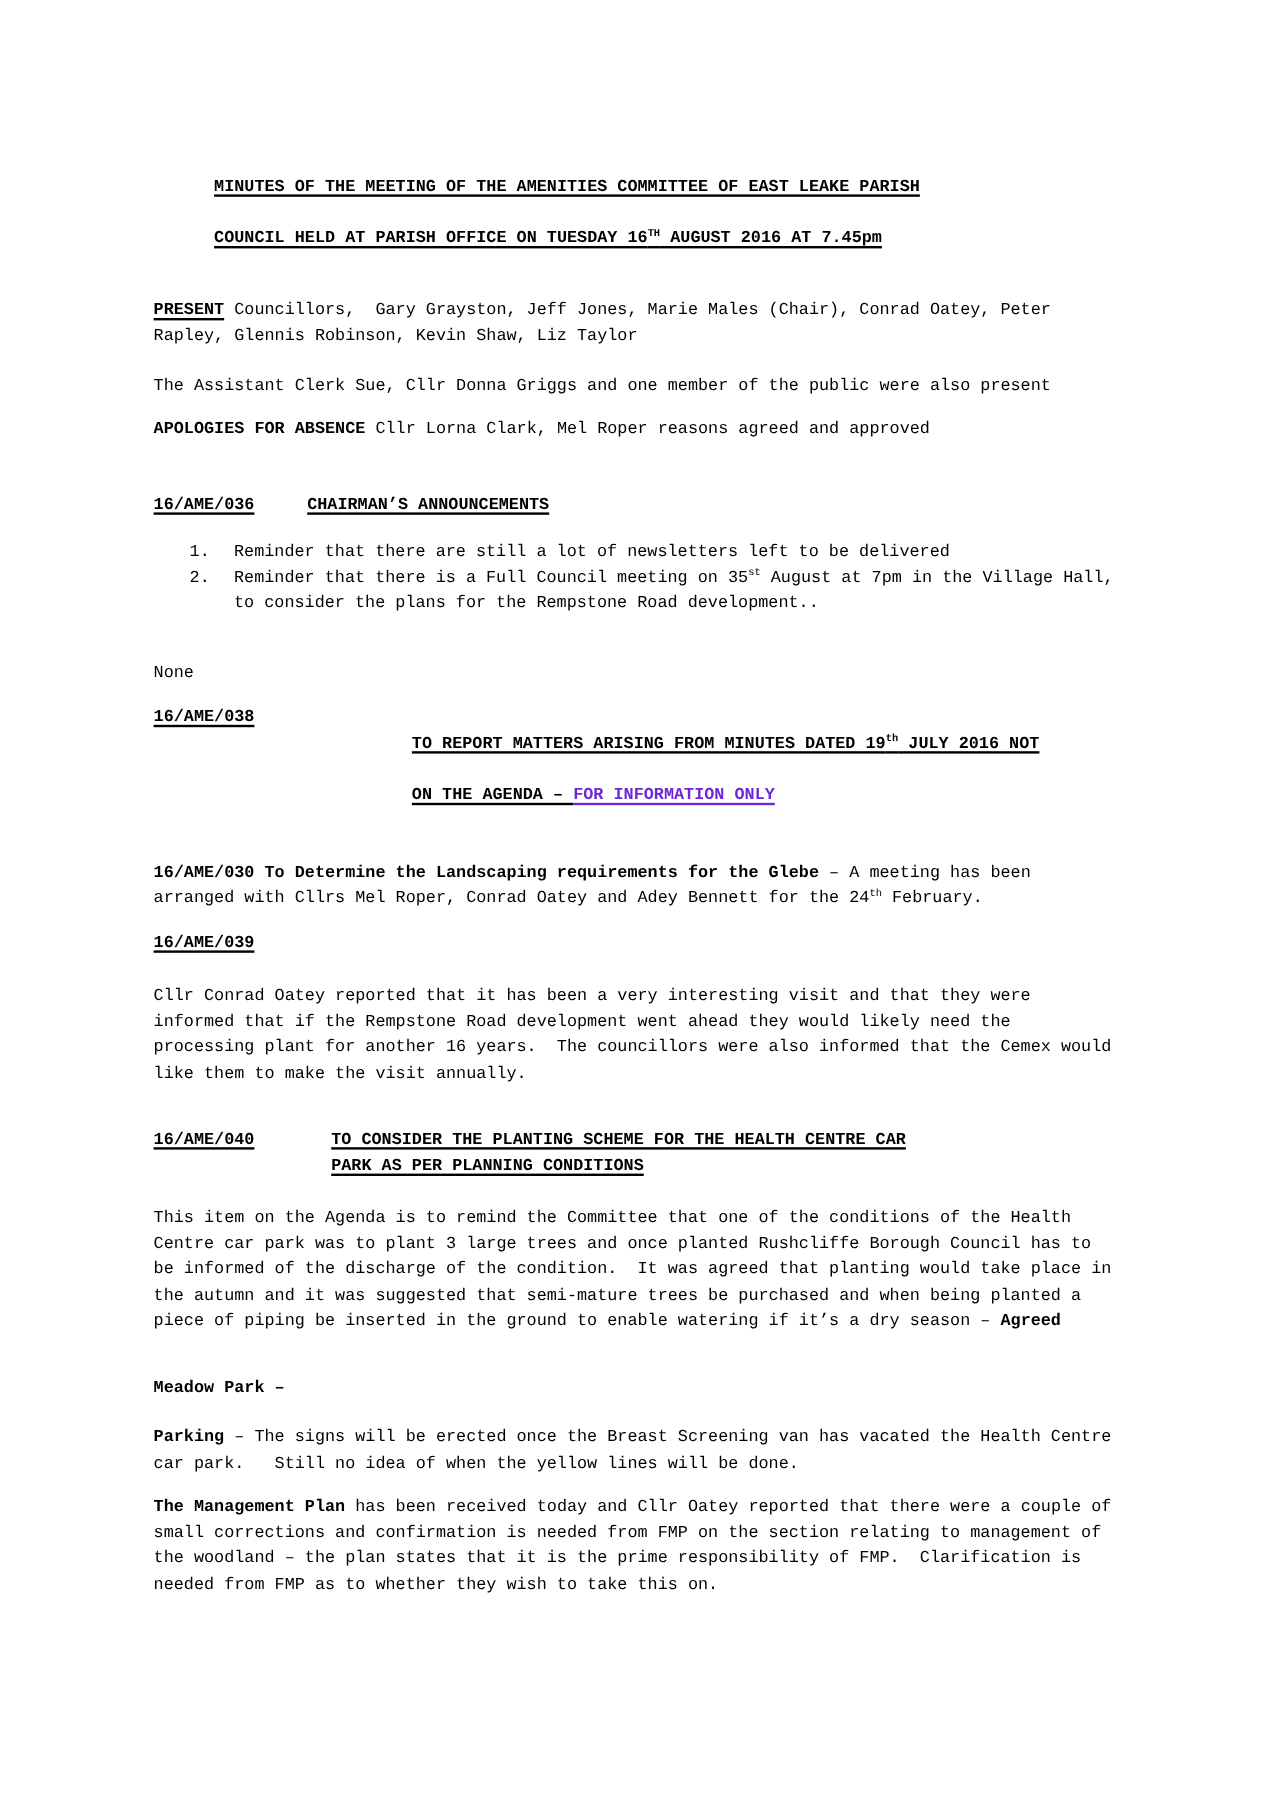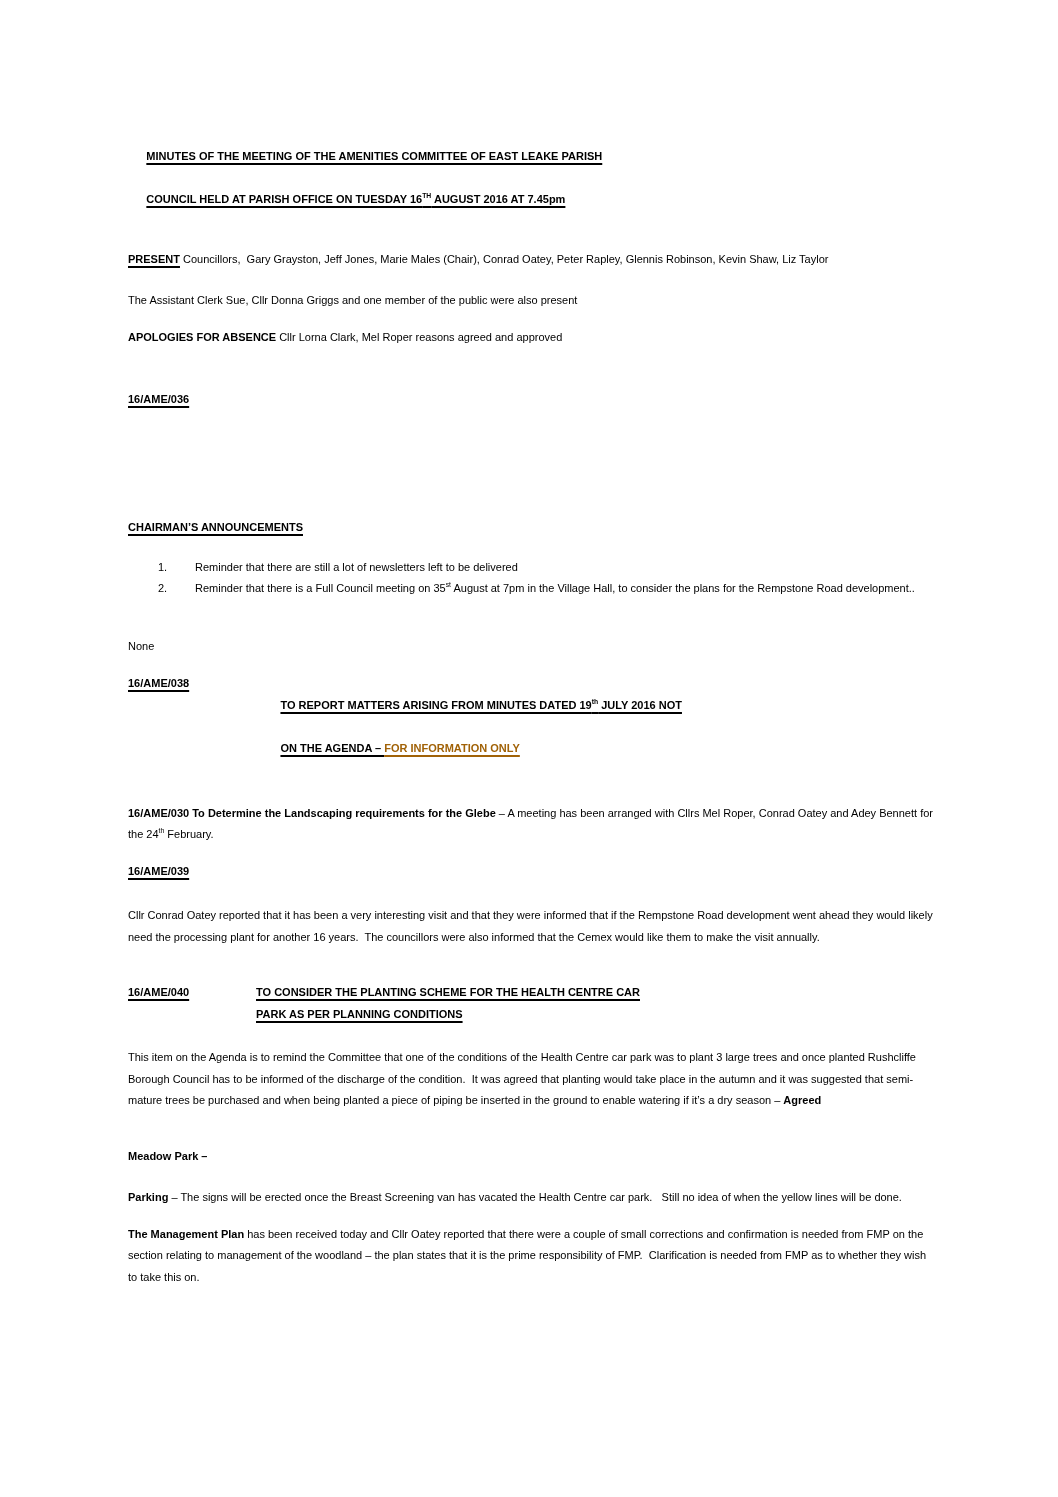--- a/index.html
+++ b/index.html
@@ -2,35 +2,35 @@
 <html><head>
 <meta charset="utf-8">
 <style>
   html, body { margin: 0; padding: 0; background: #ffffff; }
   .page {
     position: relative;
     width: 998px;
     height: 1497px;
     background: #ffffff;
     color: #000000;
-    font-family: Liberation Sans, sans-serif;
-    font-size: 11px;
+    font-family: Liberation Mono, monospace;
+    font-size: 14px;
     line-height: 21.5px;
     overflow: hidden;
   }
   .content {
     position: absolute;
     left: 128px;
     top: 124px;
     width: 806px;
   }
   .para { margin: 0; white-space: pre-wrap; }
   .b { font-weight: bold; }
   .u { text-decoration: underline; text-decoration-thickness: 2px; text-underline-offset: 3px; }
-  .red { color: #a16207; }
+  .red { color: #6d28d9; }
   sup {
     font-size: 62%;
     line-height: 0;
     vertical-align: super;
   }
   .title { font-weight: bold; white-space: pre-wrap; }
   .section { display: flex; align-items: flex-start; }
   .sec-num { width: 128px; flex: 0 0 128px; font-weight: bold; }
   .sec-head { flex: 1 1 auto; font-weight: bold; white-space: pre-wrap; }
   .list-row { display: flex; padding-left: 30px; }
@@ -40,24 +40,24 @@
     position: absolute;
     top: 1381px;
     left: 0;
     width: 1058px;
     text-align: right;
   }
   
   .mb15 { margin-bottom: 15px; }
   .mb16 { margin-bottom: 16px; margin-top: 36px; }
   .mb17 { margin-bottom: 17px; }
-  .mb18 { margin-bottom: 18px; flex-direction: column; }
+  .mb18 { margin-bottom: 18px; }
   .mb19 { margin-bottom: 19px; }
   .mb20 { margin-bottom: 20px; }
-  .mb22 { margin-bottom: 22px; }
+  .mb22 { margin-bottom: 22px; gap: 20px; }
   .mb23 { margin-bottom: 23px; }
   .mb34 { margin-bottom: 34px; }
   .mb41 { margin-bottom: 41px; }
 </style>
 </head>
 <body>
 
 <div class="page">
   <div class="content">
 

